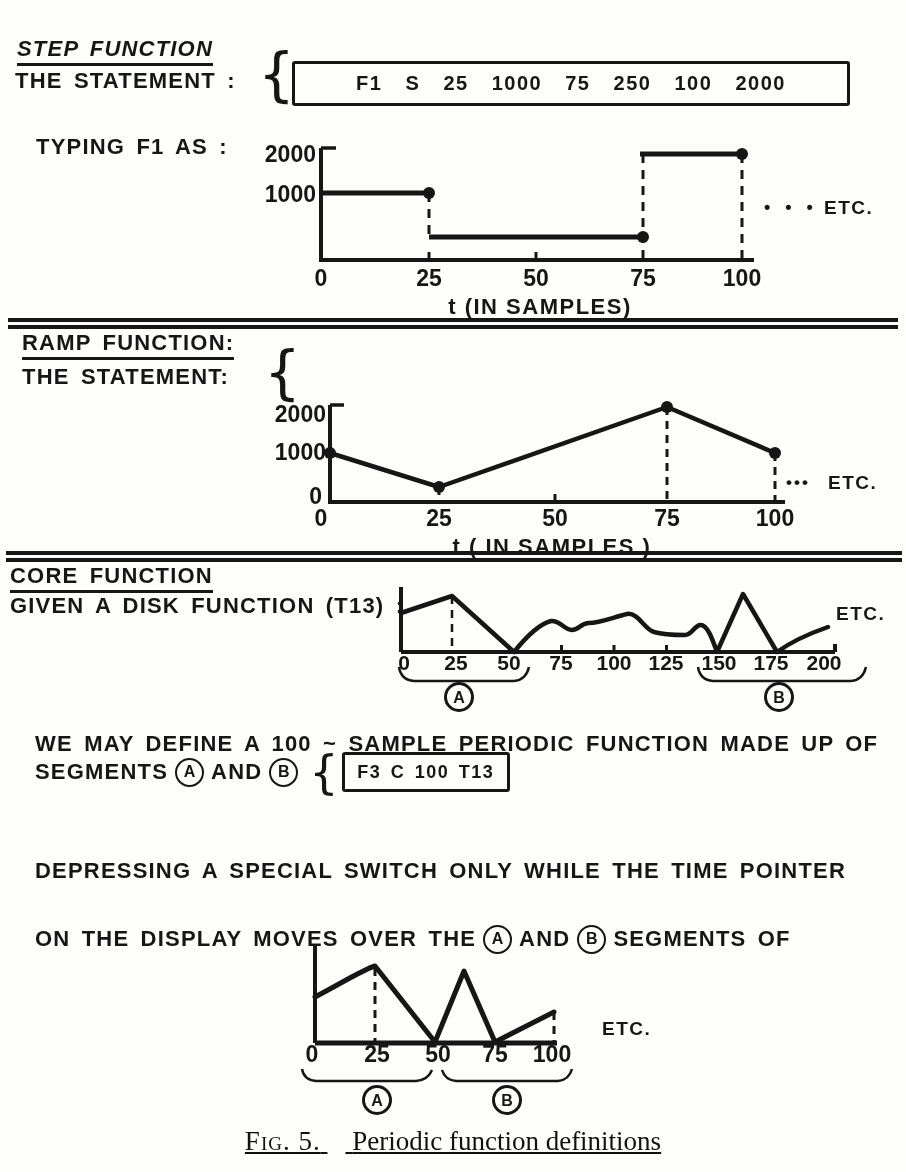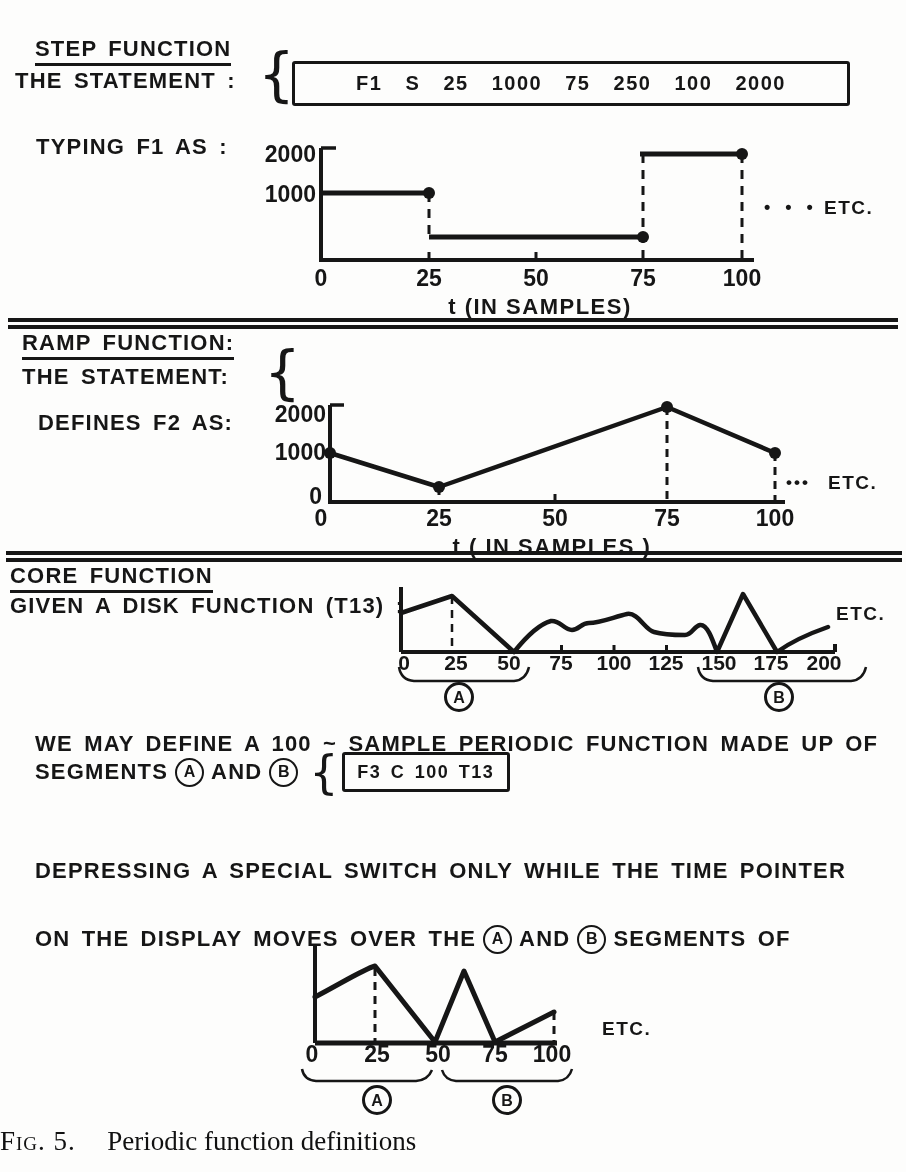--- a/index.html
+++ b/index.html
@@ -11,33 +11,33 @@
   .brace{position:absolute;font-family:"DejaVu Sans",sans-serif;font-weight:400;color:#161616;line-height:1;}
   .sbox{position:absolute;border:3.5px solid #161616;border-radius:3px;display:flex;
         align-items:center;justify-content:center;font-weight:700;color:#161616;
         font-family:"Liberation Sans",sans-serif;letter-spacing:1.5px;white-space:nowrap;}
   .divider{position:absolute;height:3px;border-top:4px solid #161616;border-bottom:4px solid #161616;}
   .row{position:absolute;display:flex;align-items:center;font-weight:700;font-size:22px;
        letter-spacing:1.2px;word-spacing:4px;white-space:nowrap;color:#161616;}
   .circ{display:inline-flex;align-items:center;justify-content:center;width:25px;height:25px;
         border:2.5px solid #161616;border-radius:50%;font-size:16px;letter-spacing:0;
         margin:0 7px;vertical-align:-6px;flex:0 0 auto;}
-  .caption{position:absolute;width:100%;font-family:"Liberation Serif",serif;
-           font-size:27px;color:#111;}
+  .caption{position:absolute;width:100%;text-align:center;font-family:"Liberation Serif",serif;
+           font-size:27px;color:#111;text-decoration:underline;}
   .figlabel{font-variant:small-caps;letter-spacing:1px;}
   svg{position:absolute;overflow:visible;}
   svg text{font-family:"Liberation Sans",sans-serif;font-weight:700;fill:#161616;}
   .ink{stroke:#161616;fill:none;}
 </style>
 </head>
 <body>
 
 <div class="page">
 
-  <div class="t" style="left:35px;top:36px;">
+  <div class="t" style="left:17px;top:36px;font-style:italic;">
     <span class="ul">STEP FUNCTION</span>
   </div>
 
   <div class="t" style="left:15px;top:68px;">THE STATEMENT :</div>
   <div class="brace" style="left:258px;top:46px;font-size:58px;">{</div>
   <div class="sbox" style="left:292px;top:61px;width:552px;height:39px;font-size:20px;word-spacing:16px;">F1 S 25 1000 75 250 100 2000</div>
 
   <div class="t" style="left:36px;top:134px;">TYPING F1 AS :</div>
 
   <svg style="left:240px;top:133px;" width="650" height="192" viewBox="0 0 650 192">
@@ -67,21 +67,20 @@
 
   <div class="divider" style="left:8px;top:318px;width:890px;"></div>
 
   <div class="t" style="left:22px;top:330px;">
     <span class="ul">RAMP FUNCTION:</span>
   </div>
 
   <div class="t" style="left:22px;top:364px;">THE STATEMENT:</div>
   <div class="brace" style="left:264px;top:344px;font-size:58px;">{</div>
 
-  <div class="t" style="left:38px;top:410px;">DEFINES F2 AS:</div>
 
   <svg style="left:250px;top:396px;" width="645" height="172" viewBox="0 0 645 172">
     <path class="ink" d="M80,9 L94,9" stroke-width="3.5"></path>
     <path class="ink" d="M80,9 L80,106 L535,106" stroke-width="4"></path>
     <path class="ink" d="M305,98 L305,106" stroke-width="3"></path>
     <text x="76" y="26" font-size="23" text-anchor="end">2000</text>
     <text x="76" y="64" font-size="23" text-anchor="end">1000</text>
     <text x="72" y="108" font-size="23" text-anchor="end">0</text>
     <path class="ink" d="M80,57 L189,91 L417,11 L525,57" stroke-width="4.5" stroke-linejoin="round"></path>
     <path class="ink" d="M189,91 L189,106" stroke-width="3" stroke-dasharray="8 6"></path>

